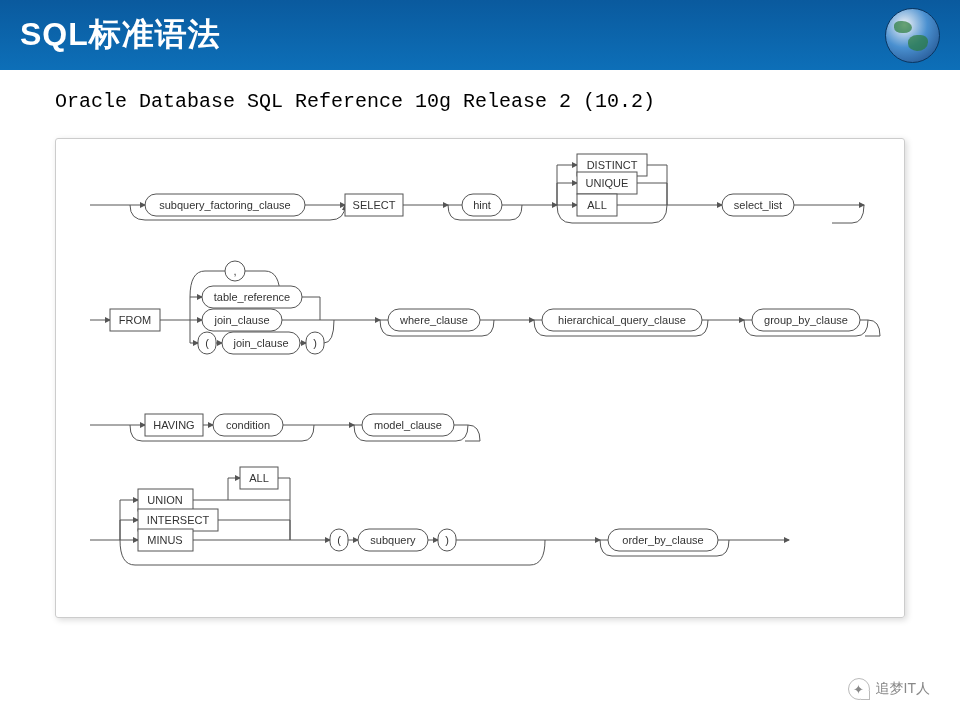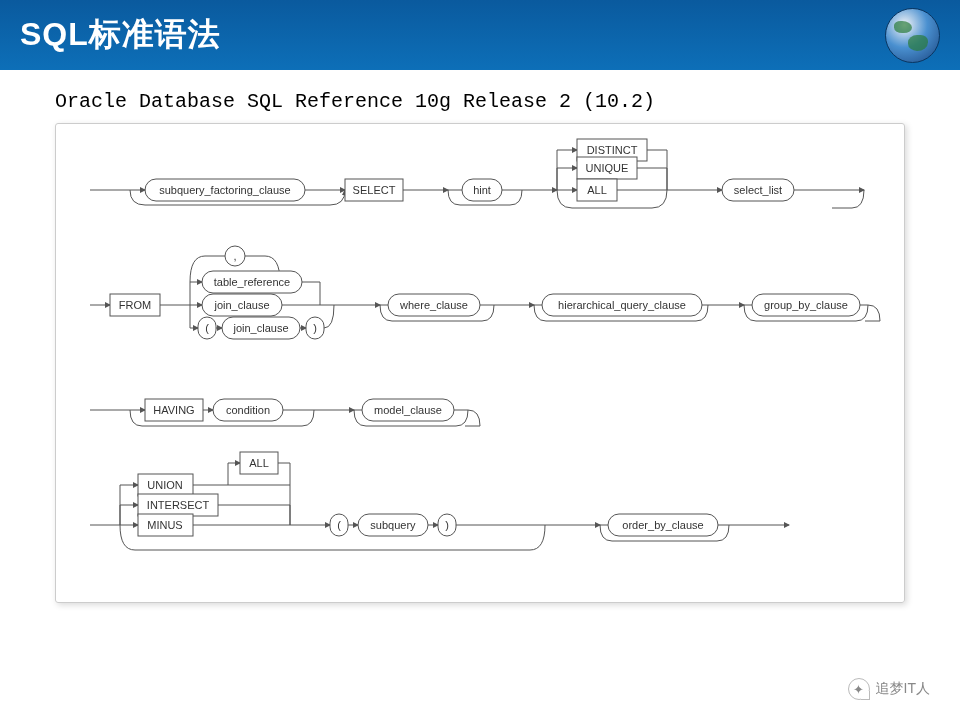--- a/index.html
+++ b/index.html
@@ -5,21 +5,21 @@
   * { box-sizing: border-box; margin: 0; padding: 0; }
   body { width: 960px; height: 720px; background: #fff; font-family: Arial, "Microsoft YaHei", sans-serif; overflow: hidden; position: relative; }
   
   .header { background: linear-gradient(#0a5a9e, #0d6fb8); height: 70px; display: flex; align-items: center; justify-content: space-between; padding: 0 20px; gap: 30px; }
   .header-title { color: #fff; font-size: 32px; font-weight: bold; letter-spacing: 1px; }
   .globe { width: 55px; height: 55px; background: radial-gradient(circle at 35% 30%, #fff 0%, #cde 10%, #4a90d0 45%, #1a4580 100%); border-radius: 50%; position: relative; border: 1px solid #0a3560; }
   .globe::before { content: ""; position: absolute; top: 12px; left: 8px; width: 18px; height: 12px; background: #2a7a3a; border-radius: 40% 60% 50% 50%; opacity: 0.7; }
   .globe::after { content: ""; position: absolute; top: 26px; left: 22px; width: 20px; height: 16px; background: #2a7a3a; border-radius: 50% 40% 60% 50%; opacity: 0.7; }
   
   .content { padding: 20px 55px 0 55px; }
-  .ref-line { font-family: "Courier New", monospace; font-size: 20px; margin-bottom: 10px; }
+  .ref-line { font-family: "Courier New", monospace; font-size: 20px; margin-bottom: 25px; }
   .sub-line { font-size: 20px; font-weight: bold; margin-bottom: 14px; }
   .sub-line .mono { font-family: "Courier New", monospace; }
   
   .diagram-box { border: 1px solid #ccc; border-radius: 3px; padding: 10px 14px 16px 14px; box-shadow: 2px 2px 6px rgba(0,0,0,0.15); position: relative; height: 480px; }
   
   svg { width: 100%; height: 100%; }
   .node-rect { fill: #fff; stroke: #555; stroke-width: 1; }
   .node-round { fill: #fff; stroke: #555; stroke-width: 1; }
   .rail { fill: none; stroke: #555; stroke-width: 1; }
   .arrow { fill: #555; }

